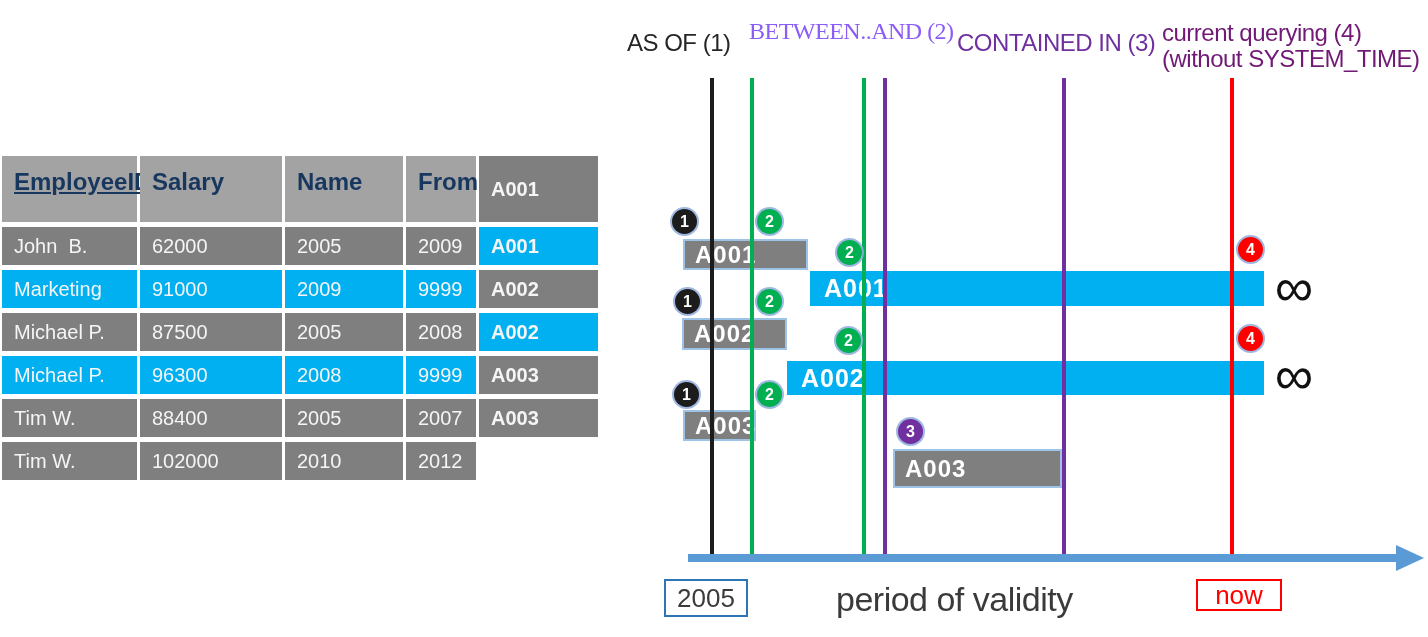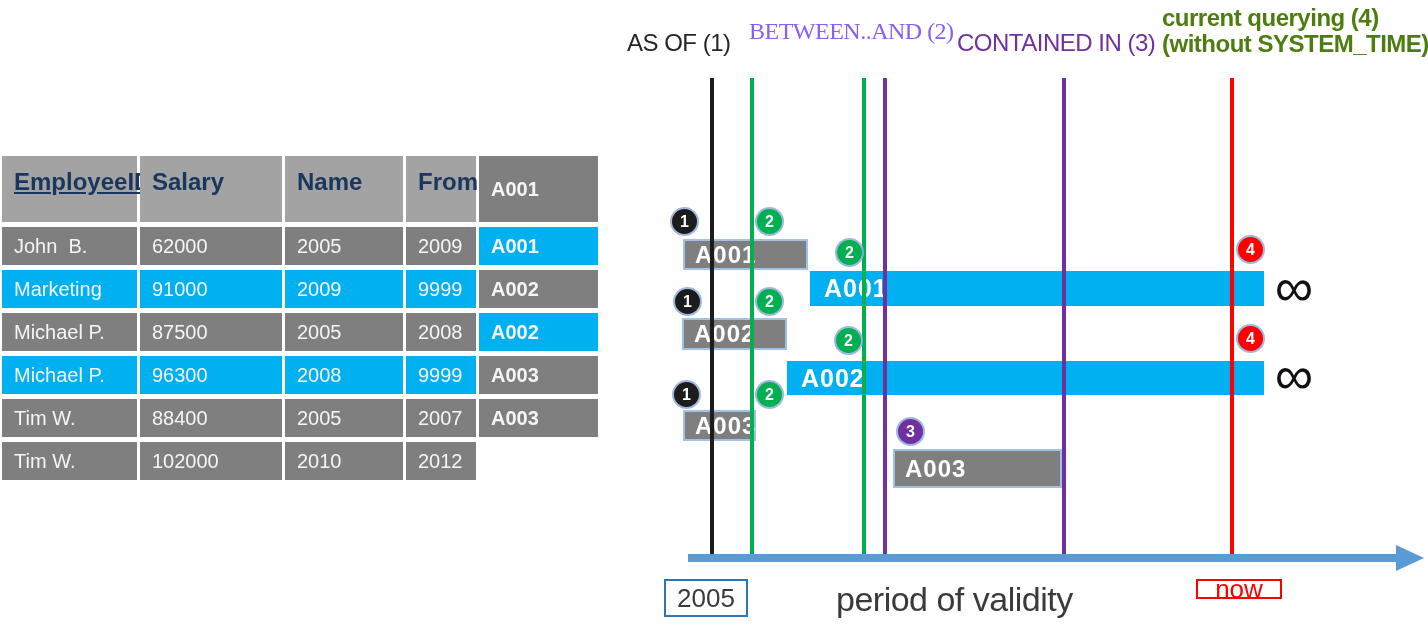--- a/index.html
+++ b/index.html
@@ -52,21 +52,21 @@
     position:absolute;left:1396px;top:545px;width:0;height:0;z-index:7;
     border-left:28px solid #5B9BD5;border-top:13px solid transparent;border-bottom:13px solid transparent;
   }
   .box2005{
     position:absolute;left:664px;top:579px;width:84px;height:38px;
     border:2px solid #2E75B6;box-sizing:border-box;color:#3b3b3b;font-size:26px;
     display:flex;align-items:center;justify-content:center;z-index:2;
   }
   .period{position:absolute;left:836px;top:580px;font-size:34px;color:#3a3a3a;letter-spacing:-0.5px;z-index:2;white-space:nowrap;}
   .nowbox{
-    position:absolute;left:1196px;top:579px;width:86px;height:20px;
+    position:absolute;left:1196px;top:579px;width:86px;height:32px;
     border:2px solid #FF0000;box-sizing:border-box;color:#FF0000;font-size:26px;
     display:flex;align-items:center;justify-content:center;z-index:2;
   }
 </style>
 </head>
 <body>
 
 <div id="stage">
 
   <div class="emp-table">
@@ -103,21 +103,21 @@
       <div class="td">Tim W.</div>
       <div class="td">102000</div>
       <div class="td">2010</div>
       <div class="td">2012</div>
     </div>
 
   <div>
     <div class="lbl" style="left:627px;top:29px;color:#262626;">AS OF (1)</div>
     <div class="lbl" style="left:749px;top:18px;color:#8b5cf6;font-family:Liberation Serif, serif;">BETWEEN..AND (2)</div>
     <div class="lbl" style="left:957px;top:29px;color:#7030A0;">CONTAINED IN (3)</div>
-    <div class="lbl two" style="left:1162px;top:5px;color:#4d7c0f;font-weight:bold;">
+    <div class="lbl two" style="left:1162px;top:20px;color:#701a75;">
       <div>current querying (4)</div>
       <div>(without SYSTEM_TIME)</div>
     </div>
 
     <div class="axis-bar"></div>
     <div class="axis-head"></div>
     <div class="box2005">2005</div>
     <div class="period">period of validity</div>
     <div class="nowbox">now</div>
   <div class="bar gray" style="left: 683px; top: 239px; width: 125px; height: 31px;">A001</div>

